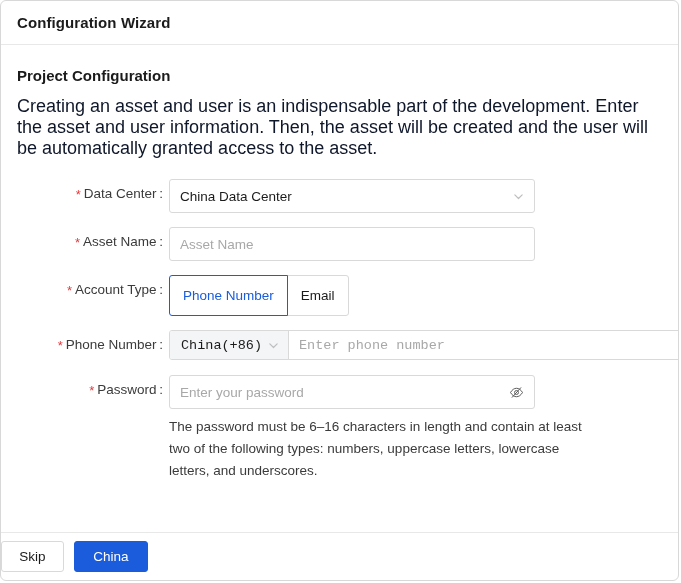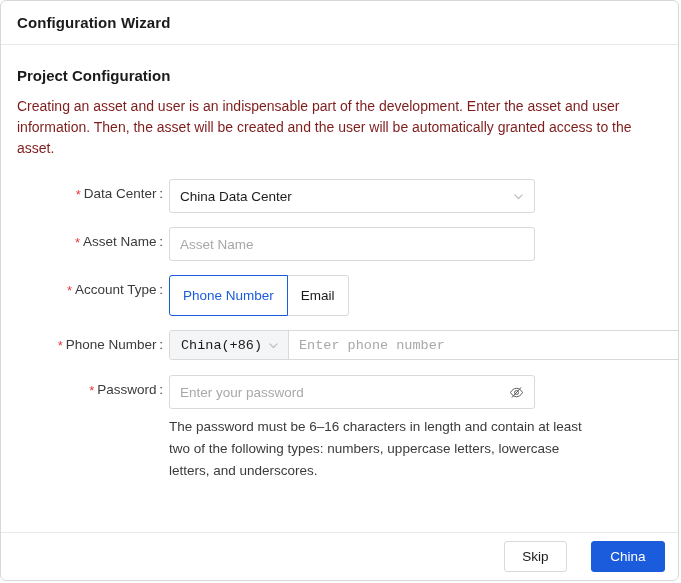--- a/index.html
+++ b/index.html
@@ -46,23 +46,23 @@
   .body {
     padding: 16px 16px 0 16px;
   }
   .section-title {
     font-size: 15px;
     font-weight: bold;
     color: #1b1b1b;
     margin: 6px 0 12px 0;
   }
   .section-desc {
-    font-size: 14px;
+    font-size: 18px;
     line-height: 21px;
-    color: #7f1d1d;
+    color: #0f172a;
     margin: 0 0 20px 0;
     width: 645px;
   }
 
   
   .form-row {
     display: flex;
     align-items: flex-start;
     margin-bottom: 14px;
   }
@@ -202,23 +202,23 @@
   .footer {
     position: absolute;
     left: 0;
     right: 0;
     bottom: 0;
     height: 48px;
     box-sizing: border-box;
     border-top: 1px solid #e8e8e8;
     display: flex;
     align-items: center;
-    justify-content: flex-end;
+    justify-content: flex-start;
     padding-right: 13px;
-    gap: 24px;
+    gap: 10px;
   }
   .btn {
     box-sizing: border-box;
     height: 31px;
     min-width: 63px;
     padding: 0 14px;
     border-radius: 3px;
     font-size: 13.5px;
     display: flex;
     align-items: center;

